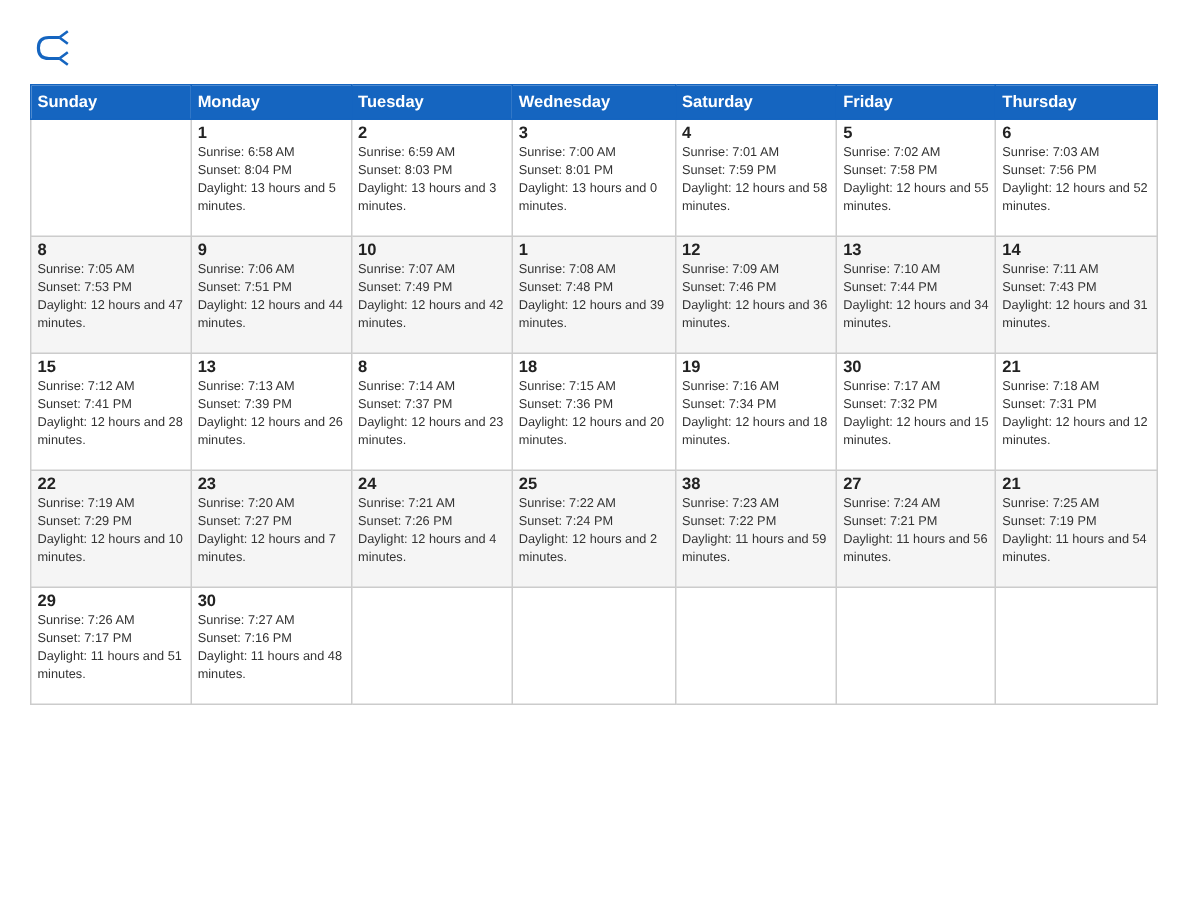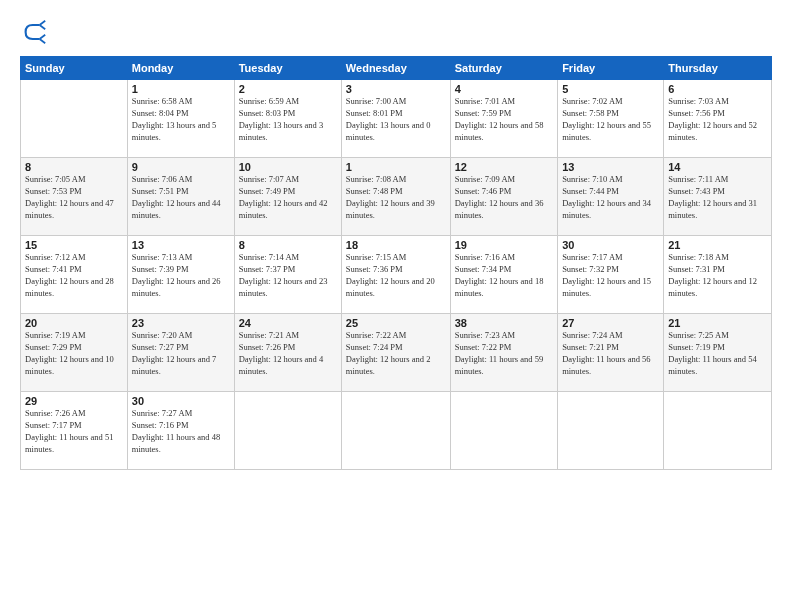--- a/index.html
+++ b/index.html
@@ -88,21 +88,20 @@
       font-size: 11px;
       font-weight: bold;
       color: #222;
       display: block;
       margin-bottom: 1px;
     }
     .day-info {
       font-size: 8.5px;
       color: #333;
       line-height: 1.4;
-      font-family: Liberation Serif, serif;
     }
     .empty-cell {
       background: #fff !important;
     }
   </style>
 </head>
 <body>
 
 <div class="page">
   <div class="header">
@@ -222,21 +221,21 @@
             <span class="day-num">30</span>
             <div class="day-info">Sunrise: 7:17 AM<br>Sunset: 7:32 PM<br>Daylight: 12 hours and 15 minutes.</div>
           </td>
           <td>
             <span class="day-num">21</span>
             <div class="day-info">Sunrise: 7:18 AM<br>Sunset: 7:31 PM<br>Daylight: 12 hours and 12 minutes.</div>
           </td>
         </tr>
         <tr>
           <td>
-            <span class="day-num">20</span>
+            <span class="day-num">22</span>
             <div class="day-info">Sunrise: 7:19 AM<br>Sunset: 7:29 PM<br>Daylight: 12 hours and 10 minutes.</div>
           </td>
           <td>
             <span class="day-num">23</span>
             <div class="day-info">Sunrise: 7:20 AM<br>Sunset: 7:27 PM<br>Daylight: 12 hours and 7 minutes.</div>
           </td>
           <td>
             <span class="day-num">24</span>
             <div class="day-info">Sunrise: 7:21 AM<br>Sunset: 7:26 PM<br>Daylight: 12 hours and 4 minutes.</div>
           </td>

